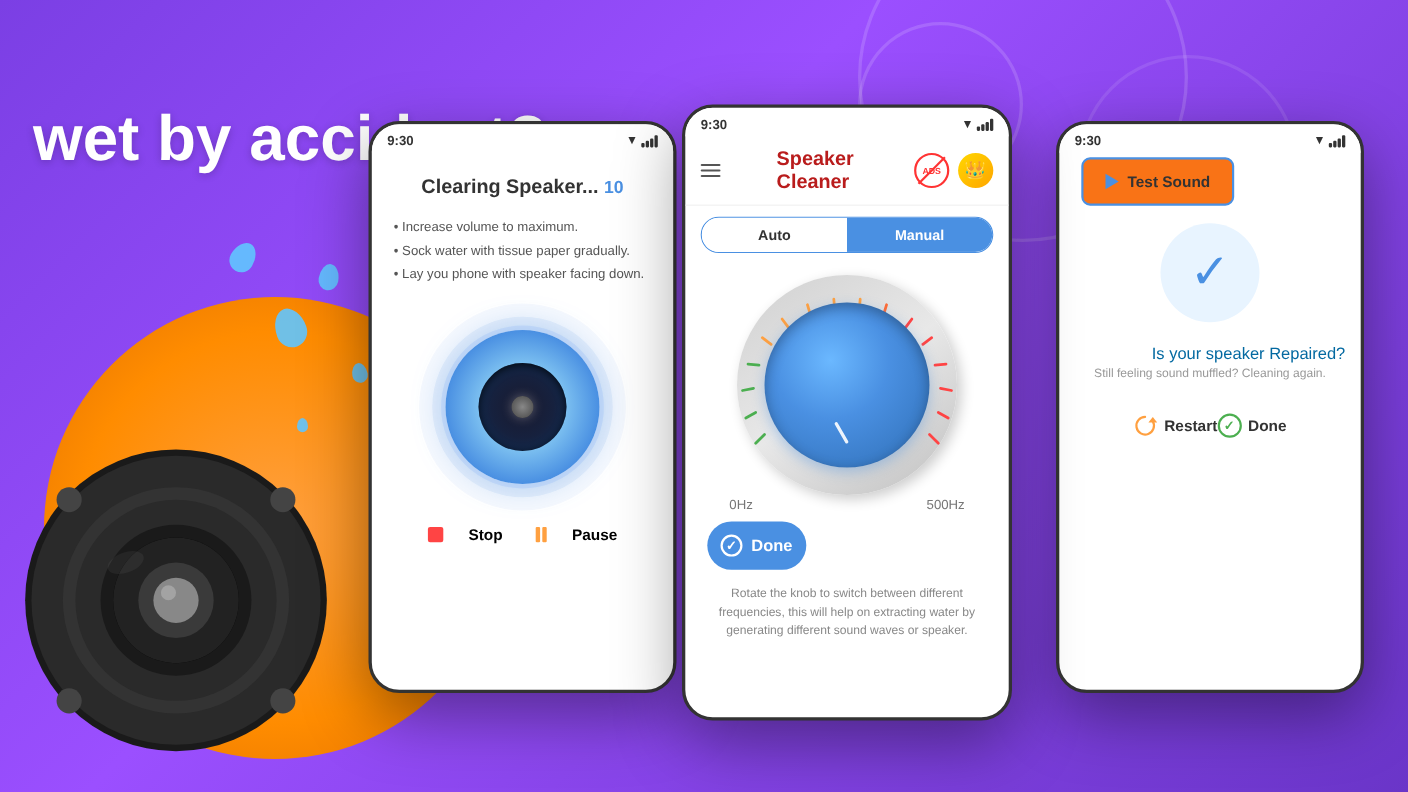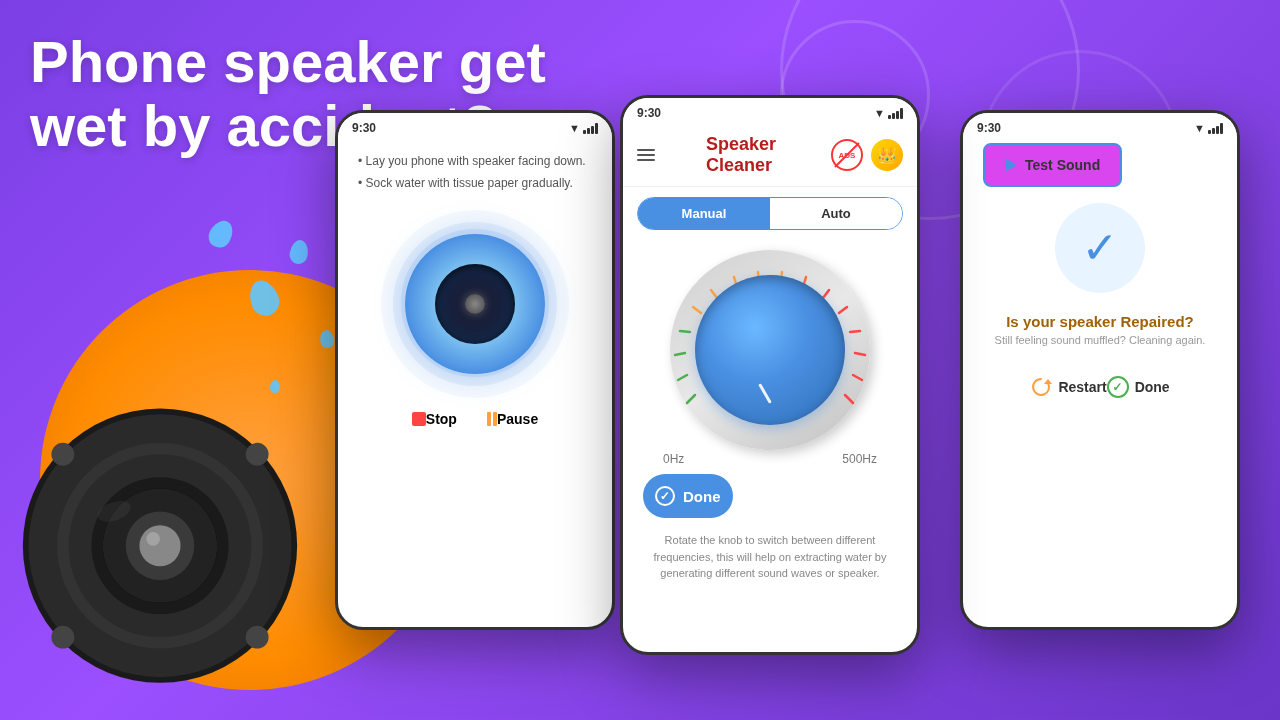--- a/index.html
+++ b/index.html
@@ -180,21 +180,21 @@
       display: flex;
       justify-content: center;
       gap: 30px;
       padding: 20px;
       margin-top: 10px;
     }
 
     .ctrl-btn {
       display: flex;
       align-items: center;
-      gap: 0;
+      gap: 23px;
       font-size: 14px;
       font-weight: 600;
       cursor: pointer;
     }
 
     .stop-square {
       width: 14px;
       height: 14px;
       background: #FF4444;
       border-radius: 2px;
@@ -418,21 +418,21 @@
       font-weight: 700;
       color: #222;
       padding: 20px 14px 12px;
     }
 
     .test-sound-btn {
       margin: 4px 20px 16px;
       padding: 12px 20px;
       border: 2px solid #4A90E2;
       border-radius: 8px;
-      background: #d946ef;
+      background: #f97316;
       color: #333;
       font-size: 14px;
       font-weight: 600;
       display: flex;
       align-items: center;
       justify-content: flex-start;
       gap: 8px;
       cursor: pointer;
     }
 
@@ -455,24 +455,24 @@
       margin: 10px auto 20px;
     }
 
     .big-check {
       font-size: 44px;
       color: #4A90E2;
       line-height: 1;
     }
 
     .repaired-title {
-      text-align: center;
+      text-align: right;
       font-size: 15px;
-      font-weight: 700;
-      color: #a16207;
+      font-weight: 400;
+      color: #0369a1;
       padding: 0 14px 4px;
     }
 
     .repaired-subtitle {
       text-align: center;
       font-size: 11px;
       color: #999;
       padding: 0 14px 20px;
     }
 
@@ -537,21 +537,21 @@
     }
   </style>
 </head>
 <body>
 
 <div class="bg-swirl swirl1"></div>
 <div class="bg-swirl swirl2"></div>
 <div class="bg-swirl swirl3"></div>
 
 <div class="headline">
-  <span>Phone speaker get</span><br>
+  <br>
   <span>wet by accident?</span>
 </div>
 
 <div class="orange-circle"></div>
 
 <div class="water-drop drop1"></div>
 <div class="water-drop drop2"></div>
 <div class="water-drop drop3"></div>
 <div class="water-drop drop4"></div>
 <div class="water-drop drop5"></div>
@@ -591,24 +591,29 @@
       <span class="wifi-icon">▼</span>
       <div class="signal-bars">
         <div class="signal-bar" style="height:4px;"></div>
         <div class="signal-bar" style="height:6px;"></div>
         <div class="signal-bar" style="height:8px;"></div>
         <div class="signal-bar" style="height:11px;"></div>
       </div>
     </div>
   </div>
 
+  <div class="clearing-title">
+    <span>Clearing Speaker...</span>
+    <span class="clearing-percent"> <span>10</span></span>
+  </div>
 
   <div class="instructions">
+    <div>• <span>Increase volume to maximum.</span></div>
+    <div>• <span>Sock water with tissue paper gradually.</span></div>
     <div>• <span>Lay you phone with speaker facing down.</span></div>
-    <div>• <span>Sock water with tissue paper gradually.</span></div>
   </div>
 
   <div class="speaker-visual">
     <svg width="155" height="155" viewBox="0 0 155 155">
 
       <circle cx="77" cy="77" r="70" fill="none" stroke="#E8F0FF" stroke-width="8"></circle>
       <path d="M 30 40 A 70 70 0 0 1 120 35" fill="none" stroke="#4A90E2" stroke-width="6" stroke-linecap="round"></path>
     </svg>
     <div class="speaker-ring" style="position:absolute;">
       <div class="speaker-inner">
@@ -657,25 +662,25 @@
     <div class="ads-badge">
       <span style="font-size:8px;font-weight:900;z-index:2;">ADS</span>
       <div class="ads-slash"></div>
     </div>
     <div class="crown-badge">
       <span>👑</span>
     </div>
   </div>
 
   <div class="tab-switcher">
+    <div class="tab-option tab-inactive">
+      <span>Auto</span>
+    </div>
     <div class="tab-option tab-active">
       <span>Manual</span>
-    </div>
-    <div class="tab-option tab-inactive">
-      <span>Auto</span>
     </div>
   </div>
 
 
   <div class="knob-container">
     <div class="knob-outer">
 
       <svg class="knob-ticks-svg" viewBox="0 0 210 210">
 
         <g fill="none">

